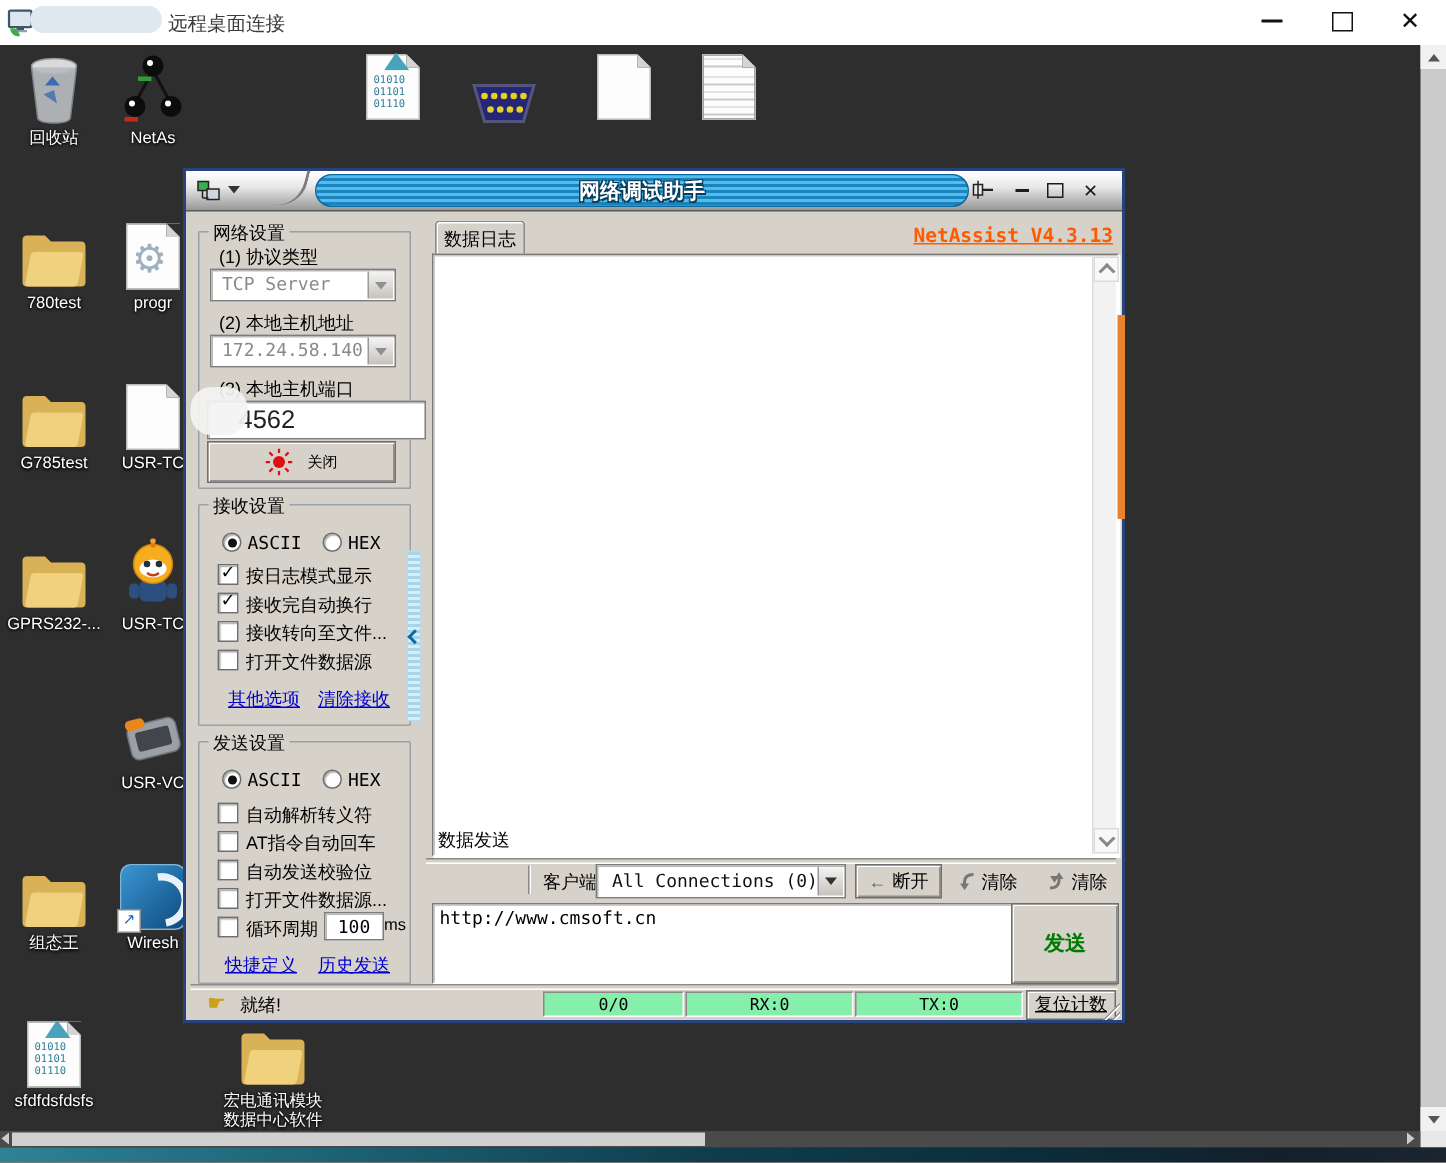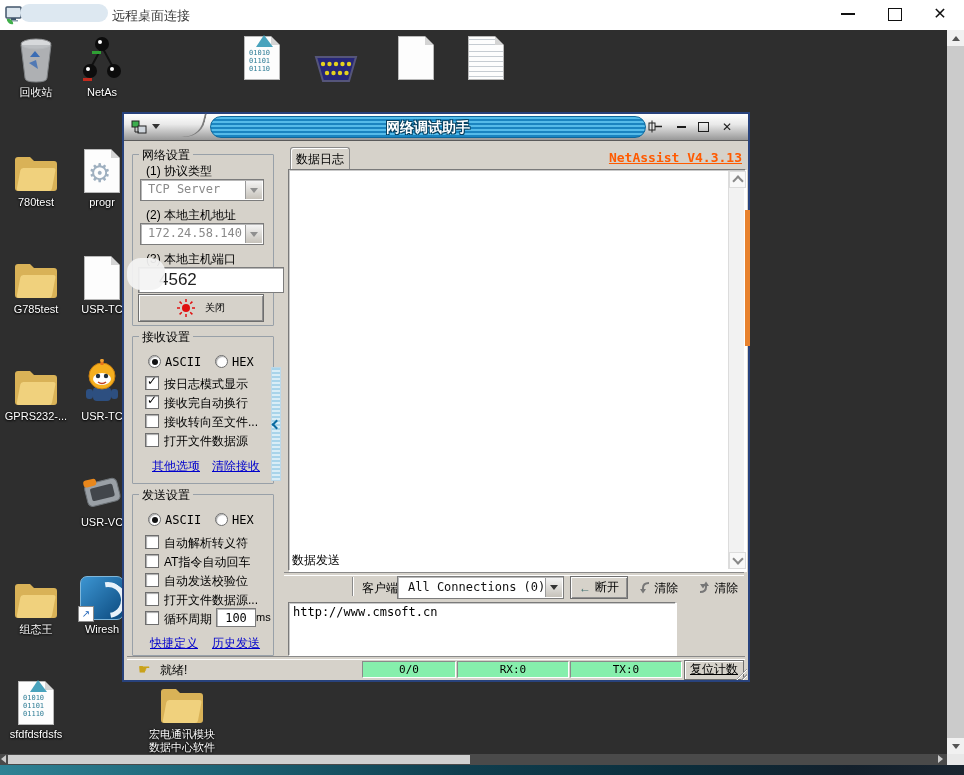--- a/index.html
+++ b/index.html
@@ -478,20 +478,23 @@
         <svg width="13" height="13" viewBox="0 0 13 13" style="vertical-align:-2px;">
           <path d="M2 11 q6 0 6 -5 v-1" fill="none" stroke="#777" stroke-width="2"></path>
           <path d="M5 5 h6 l-3 -4.5 z" fill="#777" transform="rotate(180 8 2.75) translate(3 -2.5)"></path>
           <path d="M5 1 l3 -1 z" fill="none"></path>
           <path d="M5 5 L11 5 L8 0.5 z" fill="#777"></path>
         </svg>
         <span>清除</span>
       </div>
 
       <textarea id="payload" spellcheck="false" style="">http://www.cmsoft.cn</textarea>
+      <div class="btn3d" id="sendbtn">
+        <span>发送</span>
+      </div>
 
       <div class="groove" style="left:3px;top:542px;width:618px;"></div>
       <div id="statusbar">
         <span class="hand abs" style="left:14px;top:1px;">☛</span>
         <span class="abs" style="left:36px;top:2px;font-size:12px;">就绪!</span>
         <div class="spanel" style="left:238px;width:92px;">0/0</div>
         <div class="spanel" style="left:333px;width:110px;">RX:0</div>
         <div class="spanel" style="left:446px;width:110px;">TX:0</div>
         <div id="resetbtn">复位计数</div>
         <div id="grip"></div>

